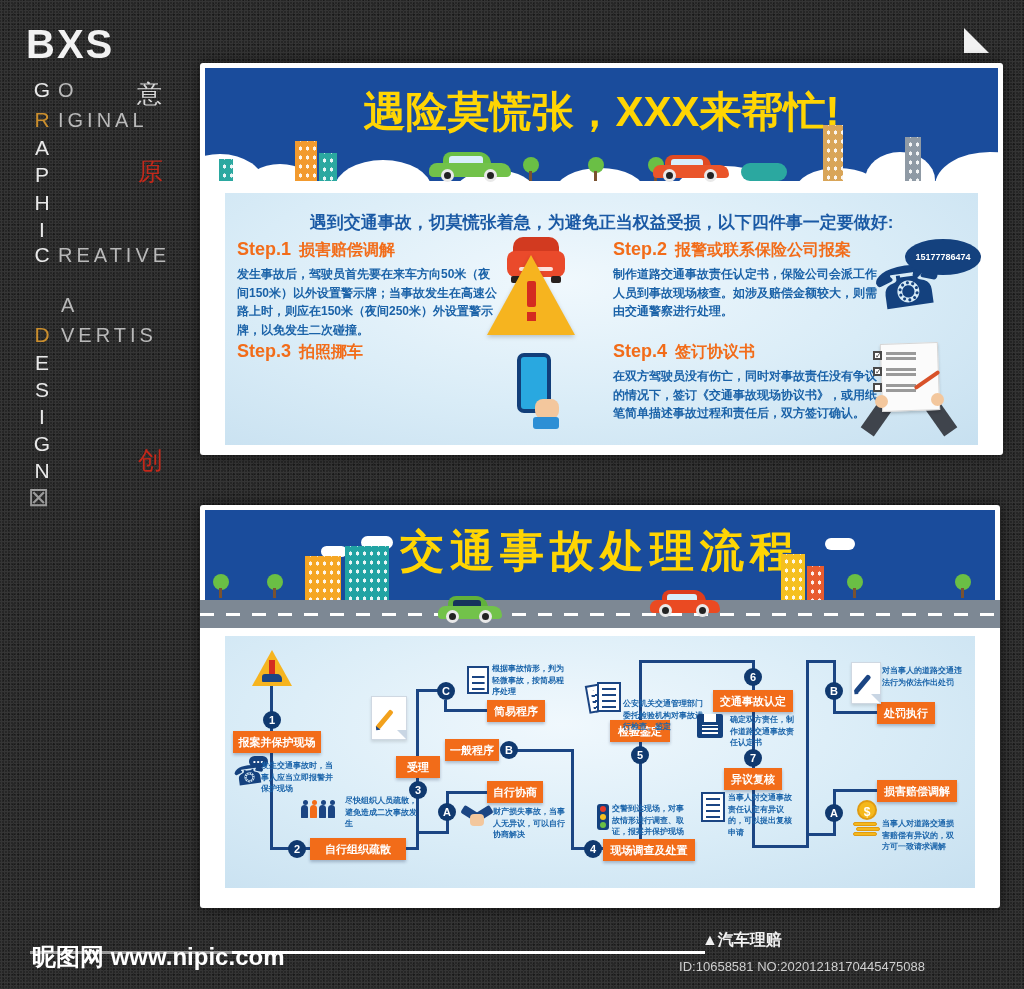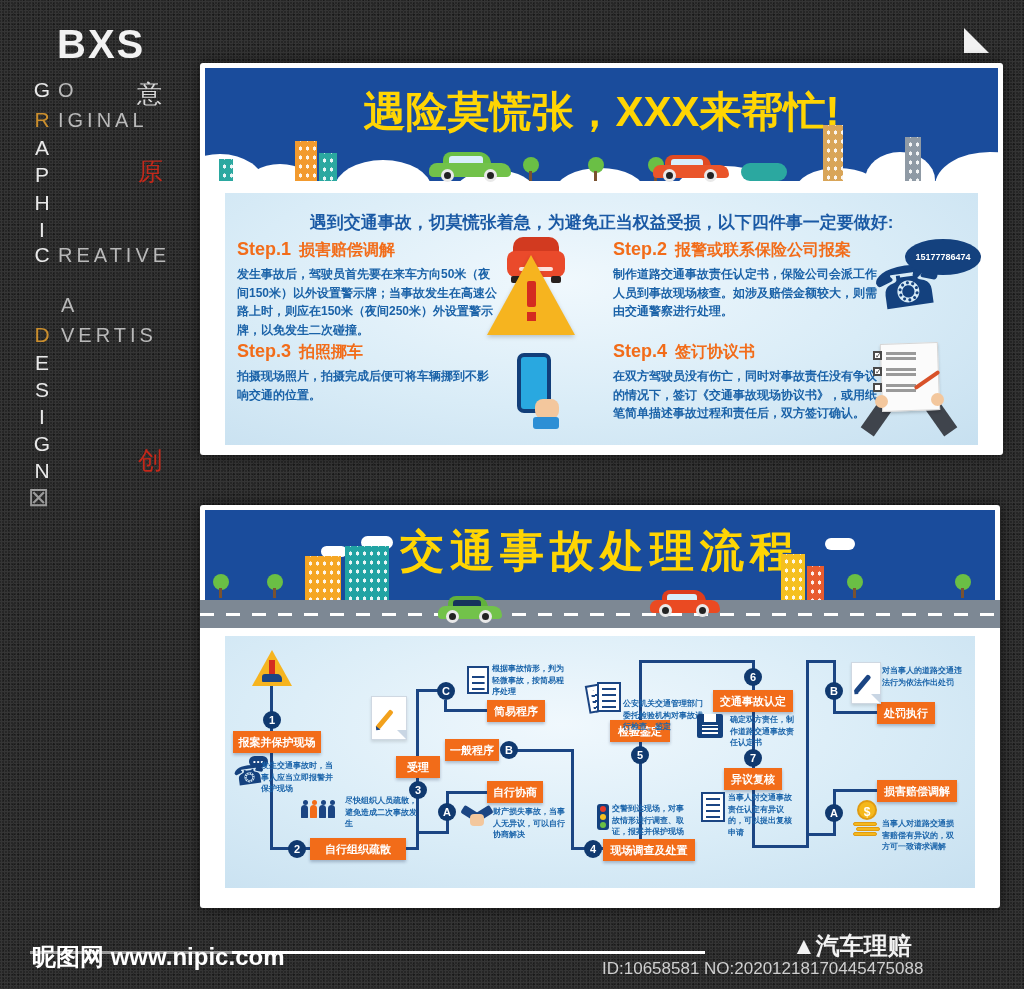--- a/index.html
+++ b/index.html
@@ -114,30 +114,30 @@
   .coinstack .bar{position:absolute;width:24px;height:4px;background:#f5b81c;border:1px solid #e09b12;box-sizing:border-box;border-radius:2px;}
   .shake{position:absolute;}
   .shake .a1,.shake .a2{position:absolute;width:22px;height:9px;background:#1b4583;border-radius:2px;}
   .shake .a1{transform:rotate(32deg);left:0;top:4px;}
   .shake .a2{transform:rotate(-32deg);right:0;top:4px;}
   .shake .h{position:absolute;left:9px;top:8px;width:14px;height:12px;background:#f3c79d;border-radius:4px;}
 
   
   .footline{position:absolute;height:3px;background:linear-gradient(90deg,#9a9a9a 0 30%,#ffffff 30%);}
   .nipic{position:absolute;color:#fff;font-weight:bold;font-size:24px;}
-  .cat{position:absolute;color:#f2f2f2;font-size:24px;font-weight:bold;text-align:center;}
-  .idline{position:absolute;color:#cfcfcf;font-size:17px;text-align:left;}
+  .cat{position:absolute;color:#f2f2f2;font-size:16px;font-weight:bold;text-align:left;}
+  .idline{position:absolute;color:#cfcfcf;font-size:13px;text-align:center;}
   .cursor-tri{position:absolute;width:0;height:0;border-bottom:25px solid #f2f2f2;border-right:25px solid transparent;}
 </style>
 </head>
 <body>
 
 <div id="stage">
 
-  <div class="abs" style="left:26px;top:22px;font-size:40px;font-weight:bold;color:#f2f2f2;letter-spacing:2px;margin-left:31px;">BXS</div>
+  <div class="abs" style="left:26px;top:22px;font-size:40px;font-weight:bold;color:#f2f2f2;letter-spacing:2px;">BXS</div>
 
   <span class="brand-letter" style="top:78px;">G</span>
   <span class="brand-letter gold" style="top:108px;">R</span>
   <span class="brand-letter" style="top:136px;">A</span>
   <span class="brand-letter" style="top:163px;">P</span>
   <span class="brand-letter" style="top:191px;">H</span>
   <span class="brand-letter" style="top:218px;">I</span>
   <span class="brand-letter" style="top:243px;">C</span>
   <span class="brand-letter gold" style="top:323px;">D</span>
   <span class="brand-letter" style="top:351px;">E</span>
@@ -220,21 +220,20 @@
       <div class="stepbody" style="left:12px;top:72px;width:262px;">发生事故后，驾驶员首先要在来车方向50米（夜间150米）以外设置警示牌；当事故发生在高速公路上时，则应在150米（夜间250米）外设置警示牌，以免发生二次碰撞。</div>
 
       <div class="stephead" style="left:388px;top:46px;">
         <span>Step.2</span><span class="cnt">报警或联系保险公司报案</span>
       </div>
       <div class="stepbody" style="left:388px;top:72px;width:268px;">制作道路交通事故责任认定书，保险公司会派工作人员到事故现场核查。如涉及赔偿金额较大，则需由交通警察进行处理。</div>
 
       <div class="stephead" style="left:12px;top:148px;">
         <span>Step.3</span><span class="cnt">拍照挪车</span>
       </div>
-      <div class="stepbody" style="left:12px;top:174px;width:262px;">拍摄现场照片，拍摄完成后便可将车辆挪到不影响交通的位置。</div>
 
       <div class="stephead" style="left:388px;top:148px;">
         <span>Step.4</span><span class="cnt">签订协议书</span>
       </div>
       <div class="stepbody" style="left:388px;top:174px;width:272px;">在双方驾驶员没有伤亡，同时对事故责任没有争议的情况下，签订《交通事故现场协议书》，或用纸笔简单描述事故过程和责任后，双方签订确认。</div>
 
       <div class="cfront" style="left:282px;top:44px;">
         <div class="roof"></div>
           <div class="bodyf"></div>
           <div class="grill"></div>

